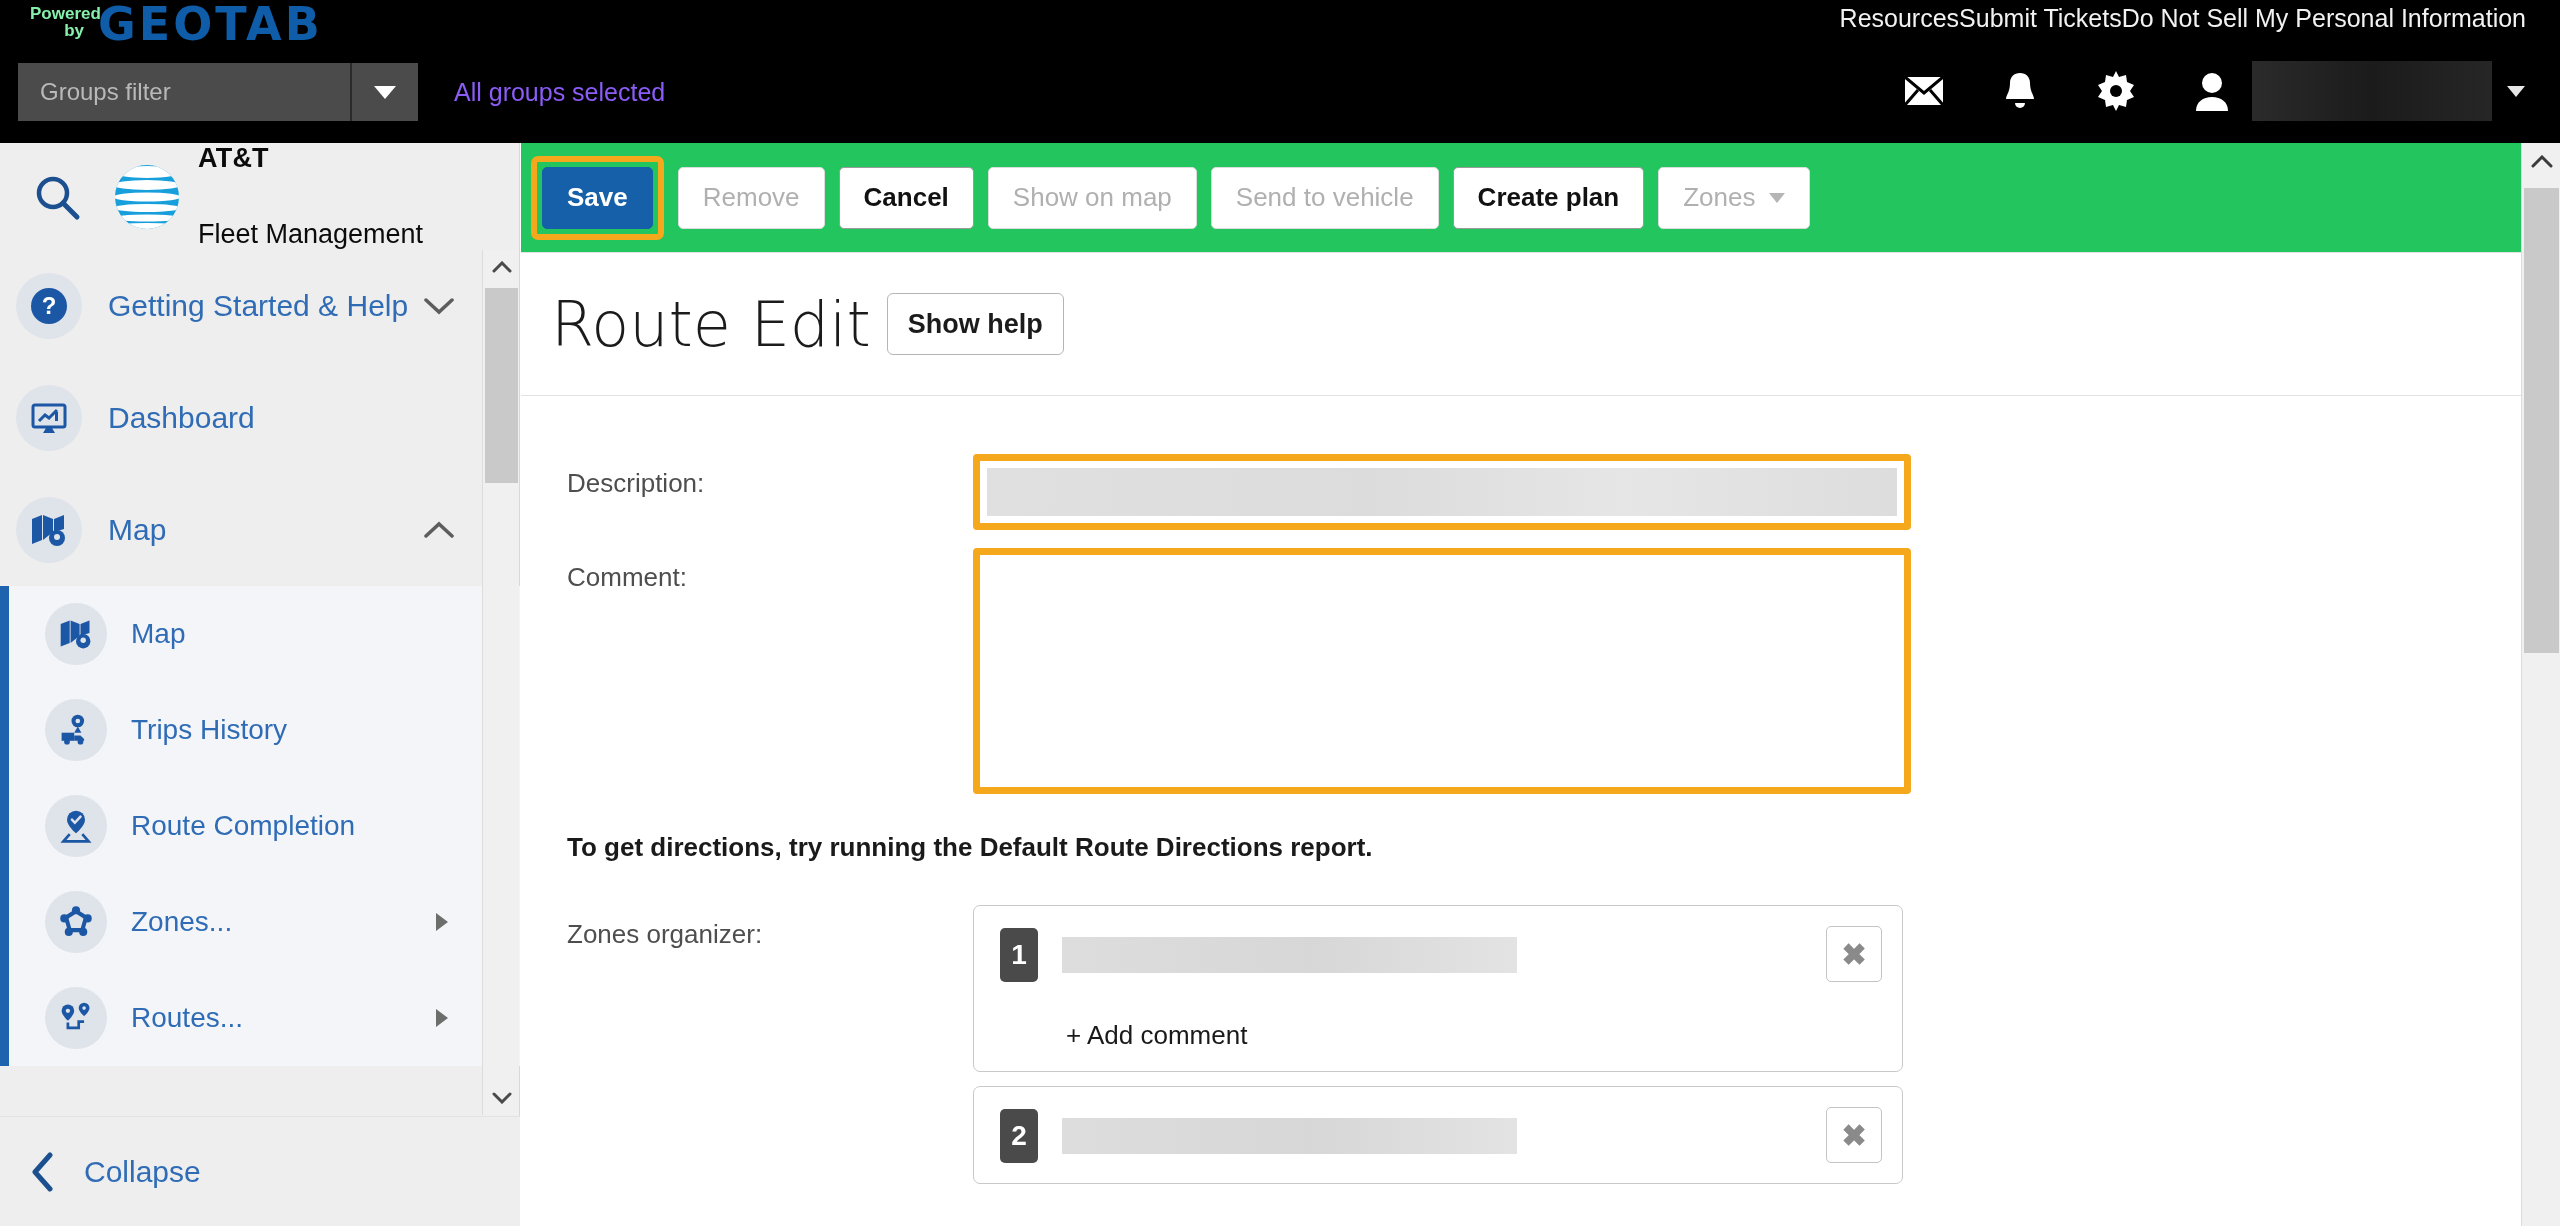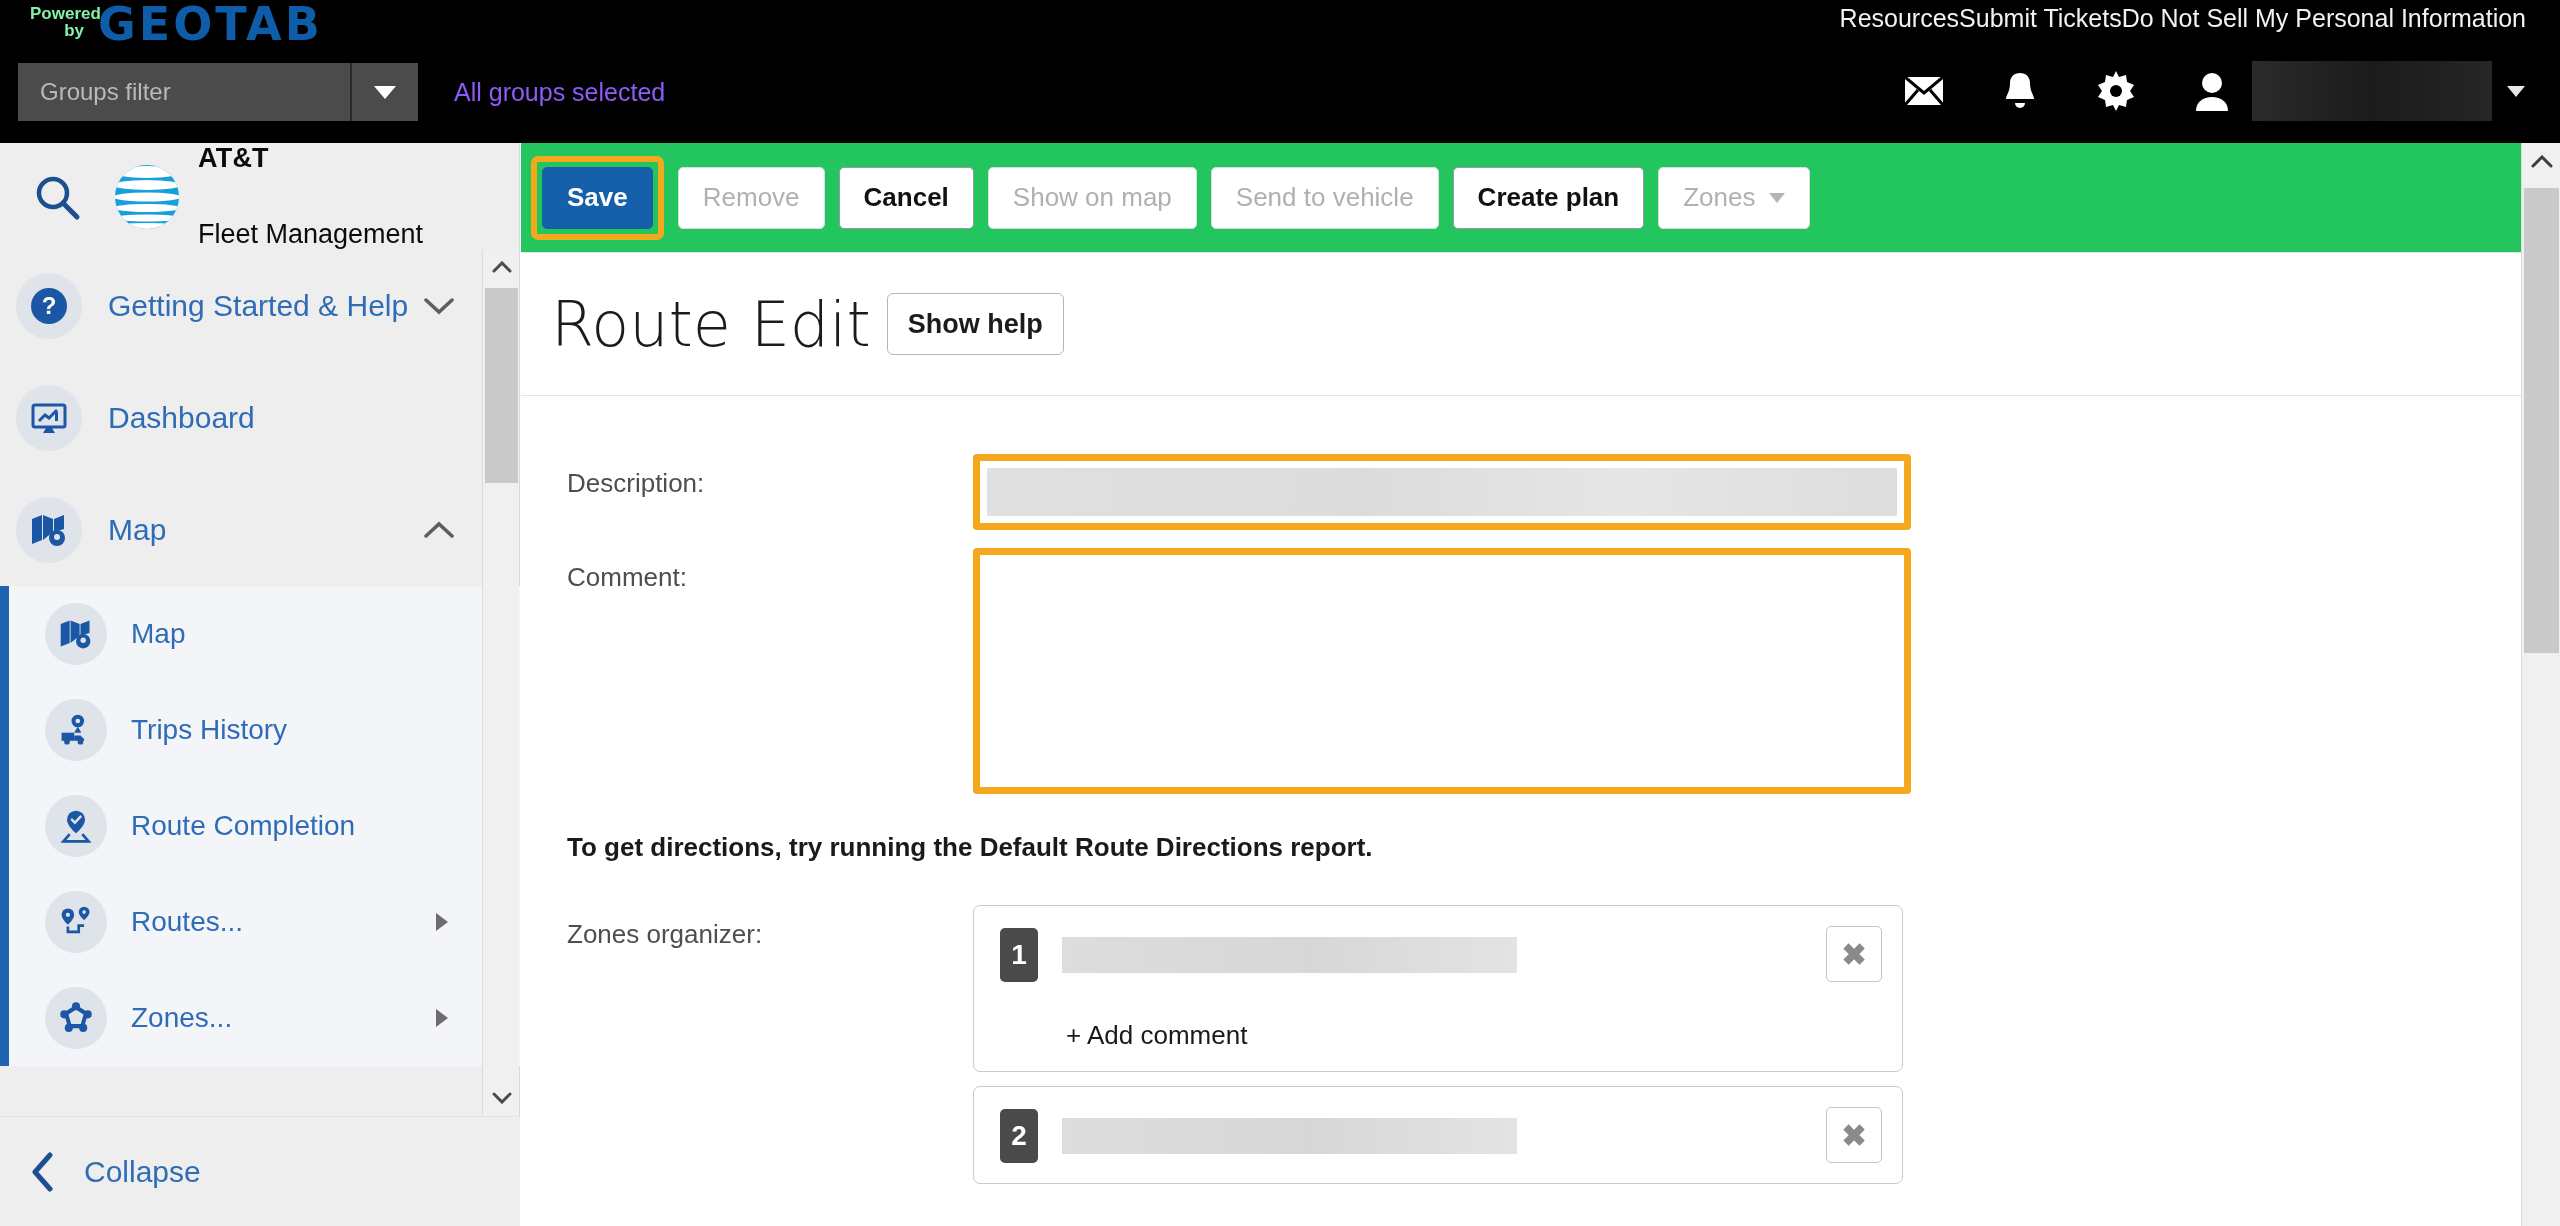--- a/index.html
+++ b/index.html
@@ -510,46 +510,46 @@
                   <path d="M15.5 13 l3.2 3.4 L25 9.6" stroke="#dfe3ea" stroke-width="2.8" fill="none" stroke-linecap="round"></path>
                   <path d="M13 29 L6 37 h28 l-7-8" stroke="#1c57a5" stroke-width="3" fill="none"></path>
                 </svg>
             </div>
             <div class="nav-label">Route Completion</div>
           </div>
 
           <div class="nav-item">
             <div class="nav-ico">
               <svg width="36" height="36" viewBox="0 0 40 40">
-                  <path d="M11 5 a7 7 0 0 1 7 7 c0 5-7 11-7 11 S4 17 4 12 A7 7 0 0 1 11 5z" fill="#1c57a5"></path>
-                  <circle cx="11" cy="12" r="2.4" fill="#dfe3ea"></circle>
-                  <path d="M29 3 a6 6 0 0 1 6 6 c0 4-6 9-6 9 s-6-5-6-9 a6 6 0 0 1 6-6z" fill="#1c57a5"></path>
-                  <circle cx="29" cy="9" r="2" fill="#dfe3ea"></circle>
-                  <path d="M11 25 v6 h12 v-7 h6" stroke="#1c57a5" stroke-width="3" fill="none"></path>
-                </svg>
-            </div>
-            <div class="nav-label">Routes...</div>
-            <div class="nav-arrow-right"></div>
-          </div>
-
-          <div class="nav-item">
-            <div class="nav-ico">
-              <svg width="36" height="36" viewBox="0 0 40 40">
                   <path d="M20 8 L31 15 L27 29 L13 29 L9 15 Z" stroke="#1c57a5" stroke-width="4.5" fill="none"></path>
                   <circle cx="20" cy="7" r="4.5" fill="#1c57a5"></circle>
                   <circle cx="33" cy="16" r="4.5" fill="#1c57a5"></circle>
                   <circle cx="28" cy="31" r="4.5" fill="#1c57a5"></circle>
                   <circle cx="12" cy="31" r="4.5" fill="#1c57a5"></circle>
                   <circle cx="7" cy="16" r="4.5" fill="#1c57a5"></circle>
                 </svg>
             </div>
             <div class="nav-label">Zones...</div>
             <div class="nav-arrow-right"></div>
           </div>
 
+          <div class="nav-item">
+            <div class="nav-ico">
+              <svg width="36" height="36" viewBox="0 0 40 40">
+                  <path d="M11 5 a7 7 0 0 1 7 7 c0 5-7 11-7 11 S4 17 4 12 A7 7 0 0 1 11 5z" fill="#1c57a5"></path>
+                  <circle cx="11" cy="12" r="2.4" fill="#dfe3ea"></circle>
+                  <path d="M29 3 a6 6 0 0 1 6 6 c0 4-6 9-6 9 s-6-5-6-9 a6 6 0 0 1 6-6z" fill="#1c57a5"></path>
+                  <circle cx="29" cy="9" r="2" fill="#dfe3ea"></circle>
+                  <path d="M11 25 v6 h12 v-7 h6" stroke="#1c57a5" stroke-width="3" fill="none"></path>
+                </svg>
+            </div>
+            <div class="nav-label">Routes...</div>
+            <div class="nav-arrow-right"></div>
+          </div>
+
         </div>
       </div>
     </div>
 
     <div class="sb-scrollbar">
       <div class="sb-sb-arrow">
         <svg width="20" height="12" viewBox="0 0 20 12">
             <path d="M2 10 L10 2 L18 10" stroke="#4a4a4a" stroke-width="3" fill="none" stroke-linecap="round"></path>
           </svg>
       </div>

